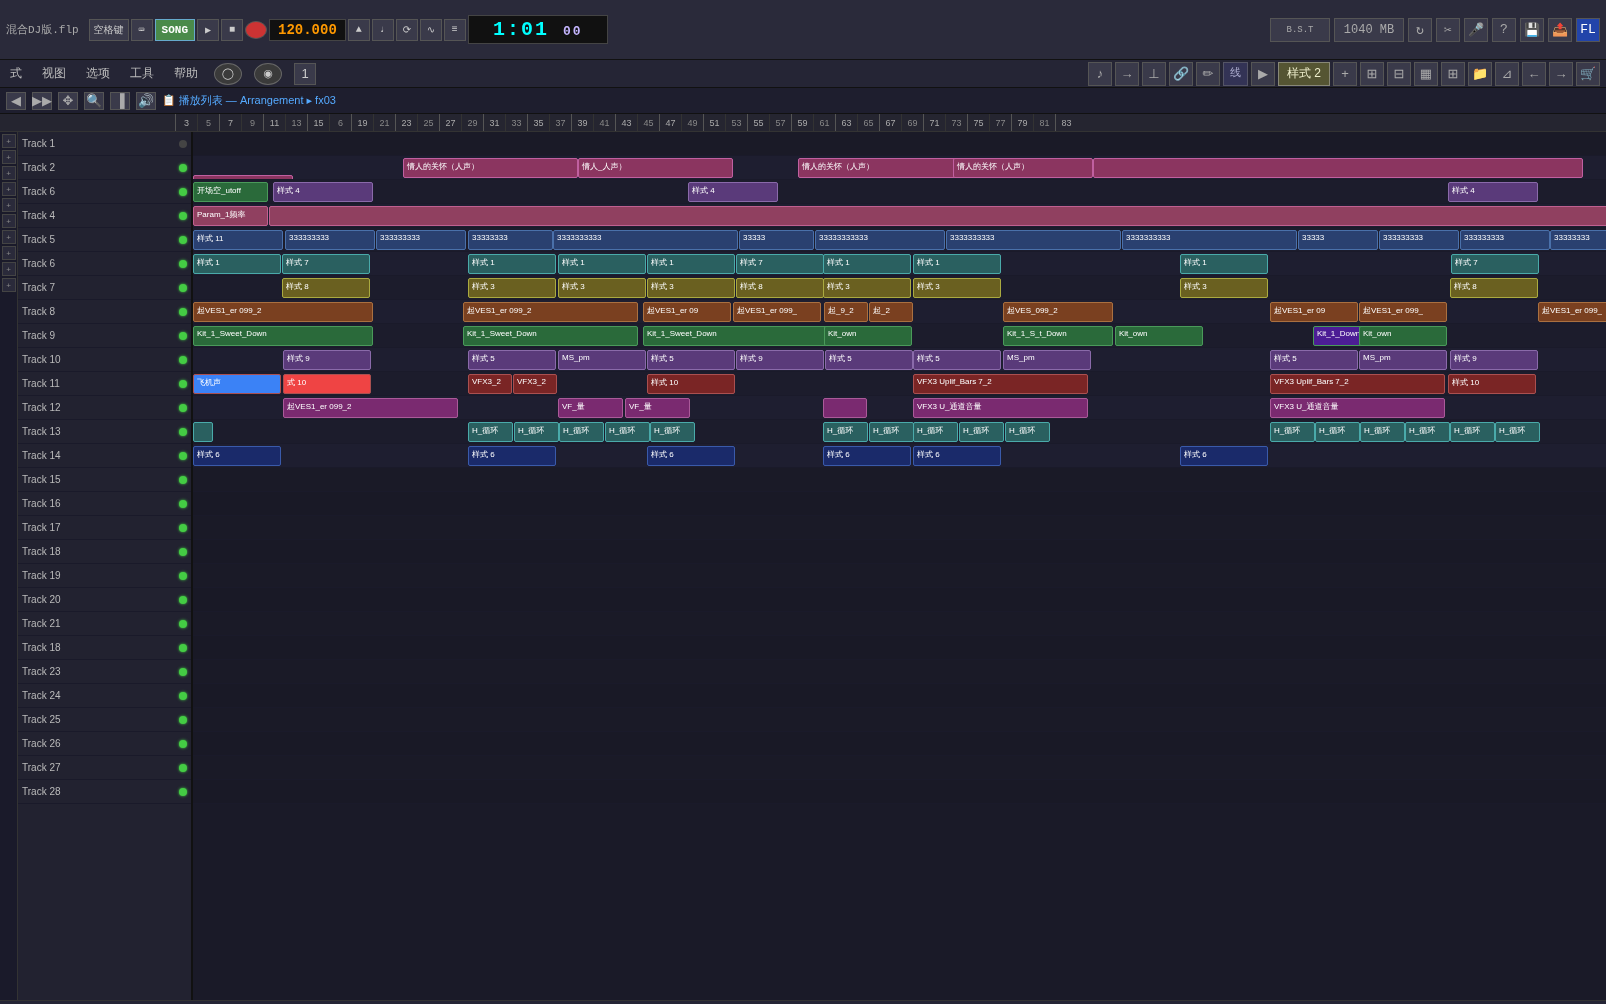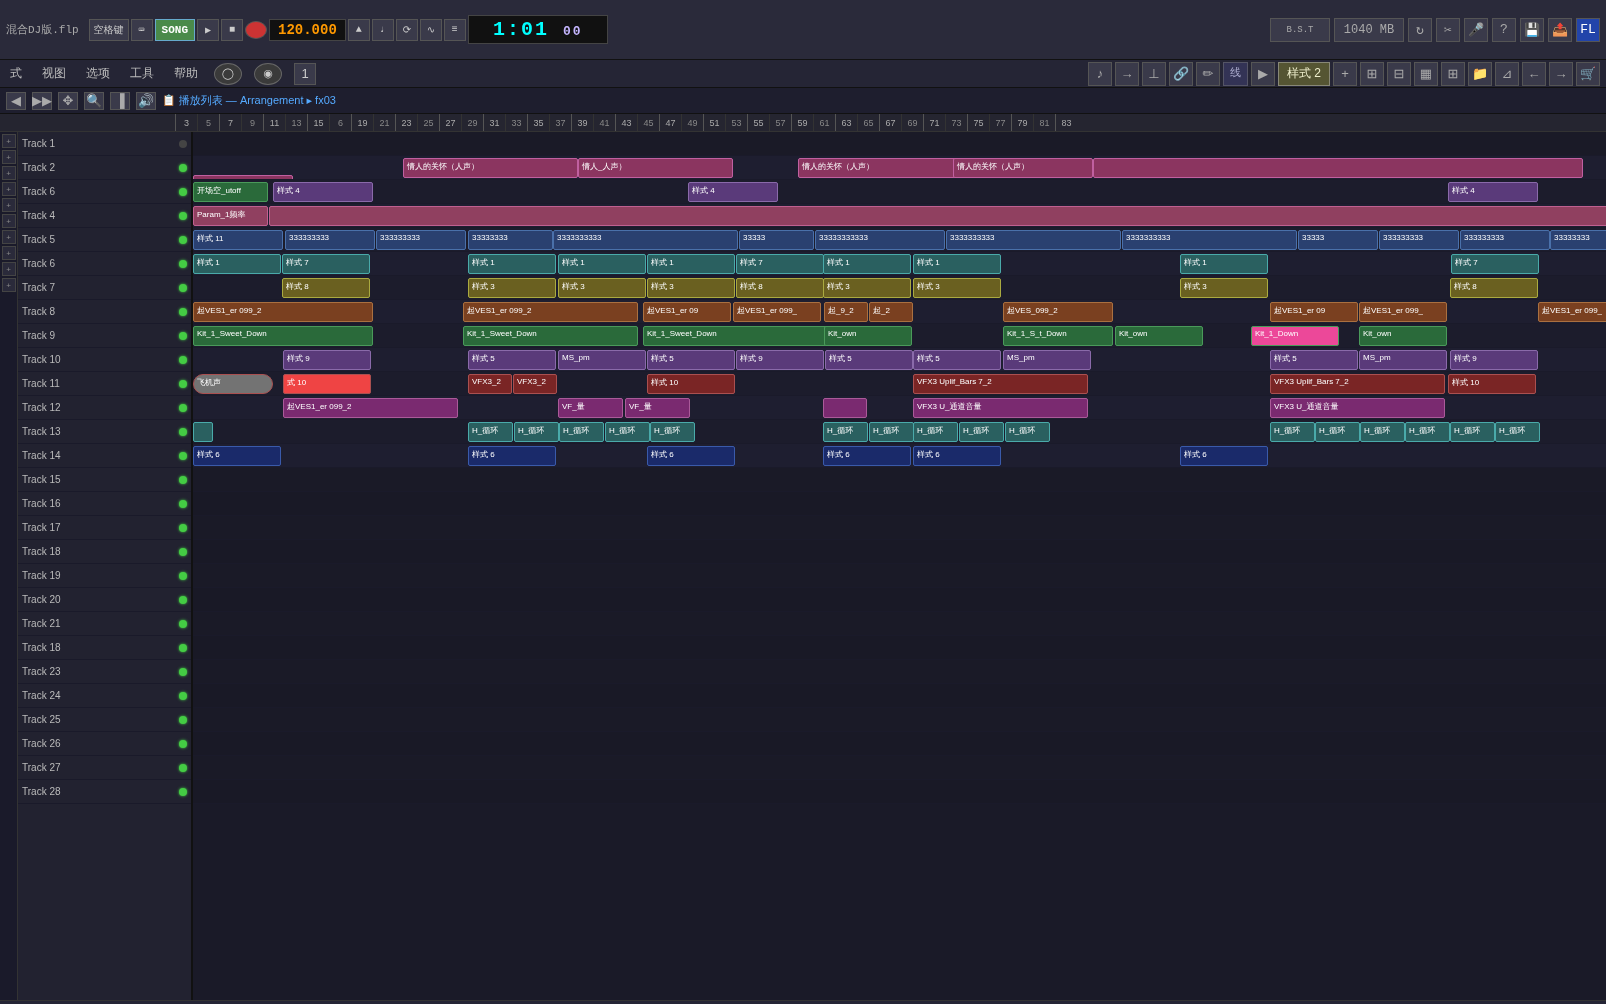--- a/index.html
+++ b/index.html
@@ -649,38 +649,38 @@
           <div class="clip" style="background: rgb(122, 64, 32); border-color: rgb(170, 112, 64); left: 1166px; width: 88px;">起VES1_er 099_</div>
           <div class="clip" style="background: rgb(122, 64, 32); border-color: rgb(170, 112, 64); left: 1345px; width: 85px;">起VES1_er 099_</div>
         </div>
         <div class="track-row" style="position: relative;">
           <div class="clip" style="background: rgb(42, 106, 58); border-color: rgb(74, 154, 90); left: 0px; width: 180px;">Kit_1_Sweet_Down</div>
           <div class="clip" style="background: rgb(42, 106, 58); border-color: rgb(74, 154, 90); left: 270px; width: 175px;">Kit_1_Sweet_Down</div>
           <div class="clip" style="background: rgb(42, 106, 58); border-color: rgb(74, 154, 90); left: 450px; width: 185px;">Kit_1_Sweet_Down</div>
           <div class="clip" style="background: rgb(42, 106, 58); border-color: rgb(74, 154, 90); left: 631px; width: 88px;">Kit_own</div>
           <div class="clip" style="background: rgb(42, 106, 58); border-color: rgb(74, 154, 90); left: 810px; width: 110px;">Kit_1_S_t_Down</div>
           <div class="clip" style="background: rgb(42, 106, 58); border-color: rgb(74, 154, 90); left: 922px; width: 88px;">Kit_own</div>
-          <div class="clip" style="background: #ec4899; border-color: rgb(74, 154, 90); left: 1058px; width: 88px;">Kit_1_Down</div>
+          <div class="clip" style="background: #4c1d95; border-color: rgb(74, 154, 90); left: 1120px; width: 88px;">Kit_1_Down</div>
           <div class="clip" style="background: rgb(42, 106, 58); border-color: rgb(74, 154, 90); left: 1166px; width: 88px;">Kit_own</div>
         </div>
         <div class="track-row" style="position: relative;">
           <div class="clip" style="background: rgb(90, 58, 122); border-color: rgb(138, 106, 170); left: 90px; width: 88px;">样式 9</div>
           <div class="clip" style="background: rgb(90, 58, 122); border-color: rgb(138, 106, 170); left: 275px; width: 88px;">样式 5</div>
           <div class="clip" style="background: rgb(90, 58, 122); border-color: rgb(138, 106, 170); left: 365px; width: 88px;">MS_pm</div>
           <div class="clip" style="background: rgb(90, 58, 122); border-color: rgb(138, 106, 170); left: 454px; width: 88px;">样式 5</div>
           <div class="clip" style="background: rgb(90, 58, 122); border-color: rgb(138, 106, 170); left: 543px; width: 88px;">样式 9</div>
           <div class="clip" style="background: rgb(90, 58, 122); border-color: rgb(138, 106, 170); left: 632px; width: 88px;">样式 5</div>
           <div class="clip" style="background: rgb(90, 58, 122); border-color: rgb(138, 106, 170); left: 720px; width: 88px;">样式 5</div>
           <div class="clip" style="background: rgb(90, 58, 122); border-color: rgb(138, 106, 170); left: 810px; width: 88px;">MS_pm</div>
           <div class="clip" style="background: rgb(90, 58, 122); border-color: rgb(138, 106, 170); left: 1077px; width: 88px;">样式 5</div>
           <div class="clip" style="background: rgb(90, 58, 122); border-color: rgb(138, 106, 170); left: 1166px; width: 88px;">MS_pm</div>
           <div class="clip" style="background: rgb(90, 58, 122); border-color: rgb(138, 106, 170); left: 1257px; width: 88px;">样式 9</div>
         </div>
         <div class="track-row" style="position: relative;">
-          <div class="clip" style="background: #737373; border-color: rgb(170, 80, 80); left: 0px; width: 80px; border-radius: 10px;">飞机声</div>
+          <div class="clip" style="background: #3b82f6; border-color: rgb(170, 80, 80); left: 0px; width: 88px;">飞机声</div>
           <div class="clip" style="background: #ef4444; border-color: rgb(170, 80, 80); left: 90px; width: 88px;">式 10</div>
           <div class="clip" style="background: rgb(122, 37, 37); border-color: rgb(170, 80, 80); left: 275px; width: 44px;">VFX3_2</div>
           <div class="clip" style="background: rgb(122, 37, 37); border-color: rgb(170, 80, 80); left: 320px; width: 44px;">VFX3_2</div>
           <div class="clip" style="background: rgb(122, 37, 37); border-color: rgb(170, 80, 80); left: 454px; width: 88px;">样式 10</div>
           <div class="clip" style="background: rgb(122, 37, 37); border-color: rgb(170, 80, 80); left: 720px; width: 175px;">VFX3 Uplif_Bars 7_2</div>
           <div class="clip" style="background: rgb(122, 37, 37); border-color: rgb(170, 80, 80); left: 1077px; width: 175px;">VFX3 Uplif_Bars 7_2</div>
           <div class="clip" style="background: rgb(122, 37, 37); border-color: rgb(170, 80, 80); left: 1255px; width: 88px;">样式 10</div>
         </div>
         <div class="track-row" style="position: relative;">
           <div class="clip" style="background: rgb(122, 42, 112); border-color: rgb(170, 90, 153); left: 90px; width: 175px;">起VES1_er 099_2</div>

